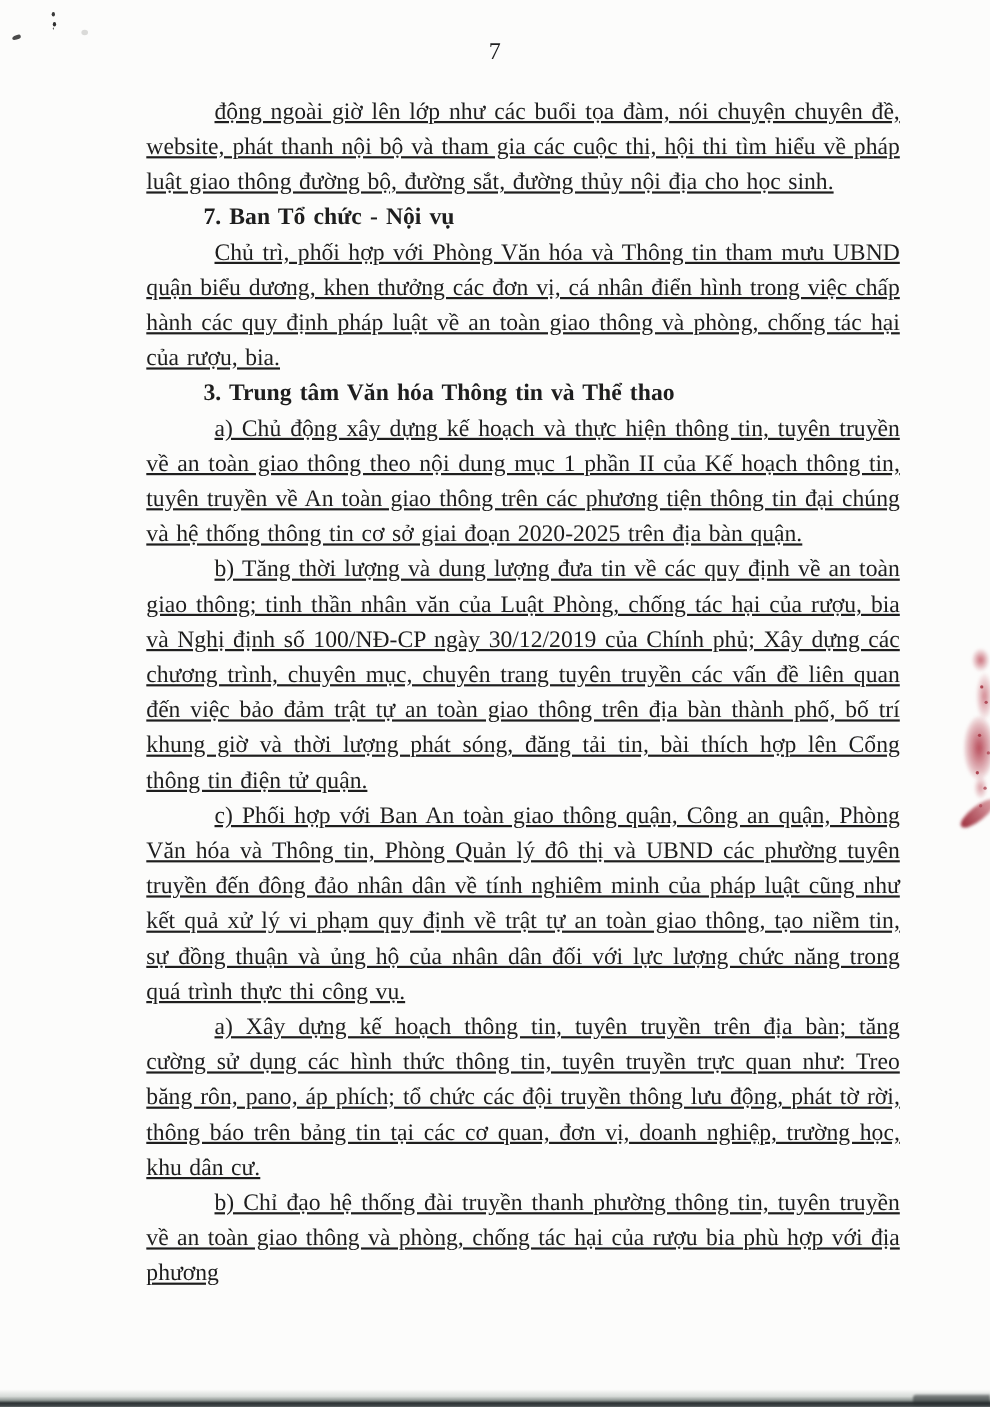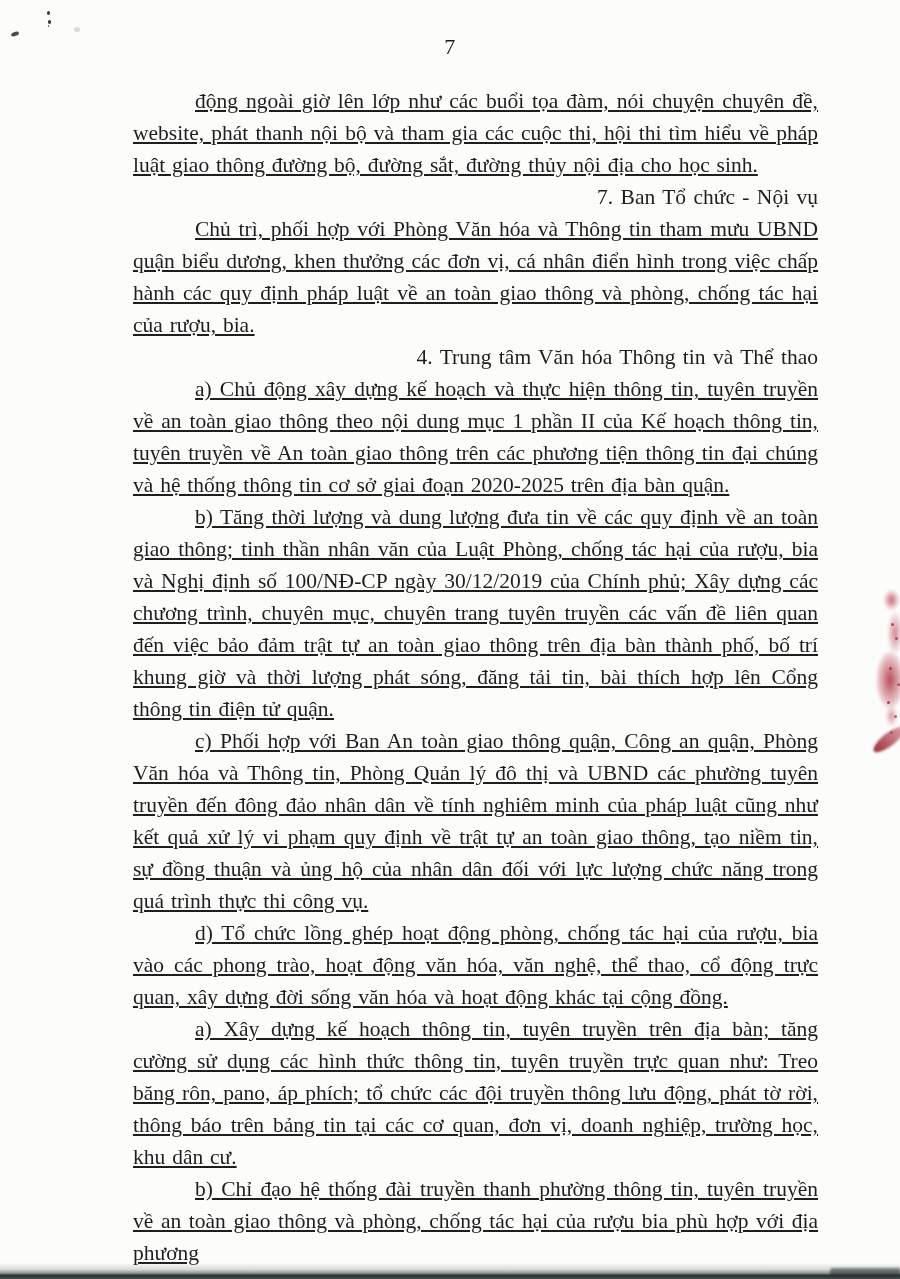--- a/index.html
+++ b/index.html
@@ -35,23 +35,23 @@
   }
   .doc-body p {
     margin: 0;
     padding: 0;
   }
   .doc-body p.paragraph {
     text-indent: 62px;
     text-decoration: underline;
   }
   .doc-body p.heading {
-    font-weight: normal;
+    font-weight: bold;
     text-indent: 52px;
-    text-align: right;
+    text-align: left;
     word-spacing: 2px;
   }
   
   .speck {
     position: absolute;
     background: #3a3a3a;
   }
   .speck-semicolon {
     left: 47px; top: 11px;
     width: 3px; height: 4px;
@@ -137,25 +137,24 @@
 <body>
 
 <div class="page">
 
   <div class="page-number">7</div>
 
   <div class="doc-body">
       <p class="paragraph">động ngoài giờ lên lớp như các buổi tọa đàm, nói chuyện chuyên đề, website, phát thanh nội bộ và tham gia các cuộc thi, hội thi tìm hiểu về pháp luật giao thông đường bộ, đường sắt, đường thủy nội địa cho học sinh.</p>
       <p class="heading">7. Ban Tổ chức - Nội vụ</p>
       <p class="paragraph">Chủ trì, phối hợp với Phòng Văn hóa và Thông tin tham mưu UBND quận biểu dương, khen thưởng các đơn vị, cá nhân điển hình trong việc chấp hành các quy định pháp luật về an toàn giao thông và phòng, chống tác hại của rượu, bia.</p>
-      <p class="heading">4. Trung tâm Văn hóa Thông tin và Thể thao</p>
+      <p class="heading">3. Trung tâm Văn hóa Thông tin và Thể thao</p>
       <p class="paragraph">a) Chủ động xây dựng kế hoạch và thực hiện thông tin, tuyên truyền về an toàn giao thông theo nội dung mục 1 phần II của Kế hoạch thông tin, tuyên truyền về An toàn giao thông trên các phương tiện thông tin đại chúng và hệ thống thông tin cơ sở giai đoạn 2020-2025 trên địa bàn quận.</p>
       <p class="paragraph">b) Tăng thời lượng và dung lượng đưa tin về các quy định về an toàn giao thông; tinh thần nhân văn của Luật Phòng, chống tác hại của rượu, bia và Nghị định số 100/NĐ-CP ngày 30/12/2019 của Chính phủ; Xây dựng các chương trình, chuyên mục, chuyên trang tuyên truyền các vấn đề liên quan đến việc bảo đảm trật tự an toàn giao thông trên địa bàn thành phố, bố trí khung giờ và thời lượng phát sóng, đăng tải tin, bài thích hợp lên Cổng thông tin điện tử quận.</p>
       <p class="paragraph">c) Phối hợp với Ban An toàn giao thông quận, Công an quận, Phòng Văn hóa và Thông tin, Phòng Quản lý đô thị và UBND các phường tuyên truyền đến đông đảo nhân dân về tính nghiêm minh của pháp luật cũng như kết quả xử lý vi phạm quy định về trật tự an toàn giao thông, tạo niềm tin, sự đồng thuận và ủng hộ của nhân dân đối với lực lượng chức năng trong quá trình thực thi công vụ.</p>
-      <p class="paragraph">d) Tổ chức lồng ghép hoạt động phòng, chống tác hại của rượu, bia vào các phong trào, hoạt động văn hóa, văn nghệ, thể thao, cổ động trực quan, xây dựng đời sống văn hóa và hoạt động khác tại cộng đồng.</p>
       <p class="paragraph">a) Xây dựng kế hoạch thông tin, tuyên truyền trên địa bàn; tăng cường sử dụng các hình thức thông tin, tuyên truyền trực quan như: Treo băng rôn, pano, áp phích; tổ chức các đội truyền thông lưu động, phát tờ rời, thông báo trên bảng tin tại các cơ quan, đơn vị, doanh nghiệp, trường học, khu dân cư.</p>
       <p class="paragraph">b) Chỉ đạo hệ thống đài truyền thanh phường thông tin, tuyên truyền về an toàn giao thông và phòng, chống tác hại của rượu bia phù hợp với địa phương</p>
     </div>
 
   <div class="speck speck-semicolon"></div>
   <div class="speck speck-dash"></div>
   <div class="speck speck-faint"></div>
 
   <div class="stamp">
     <div class="blob blob1"></div>

